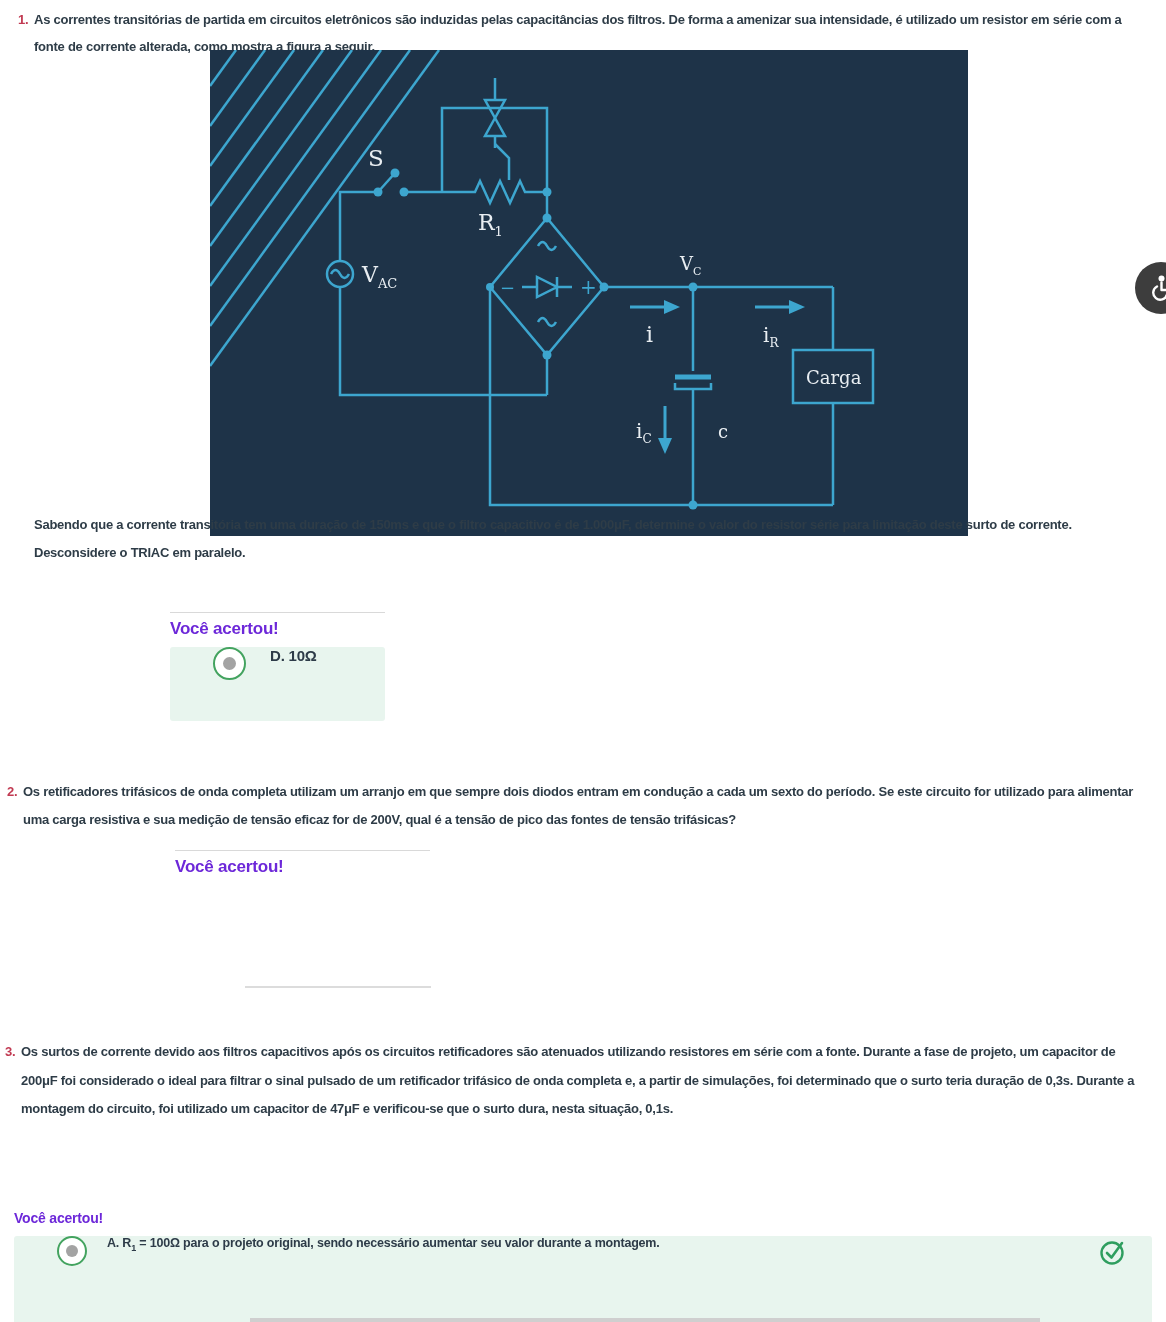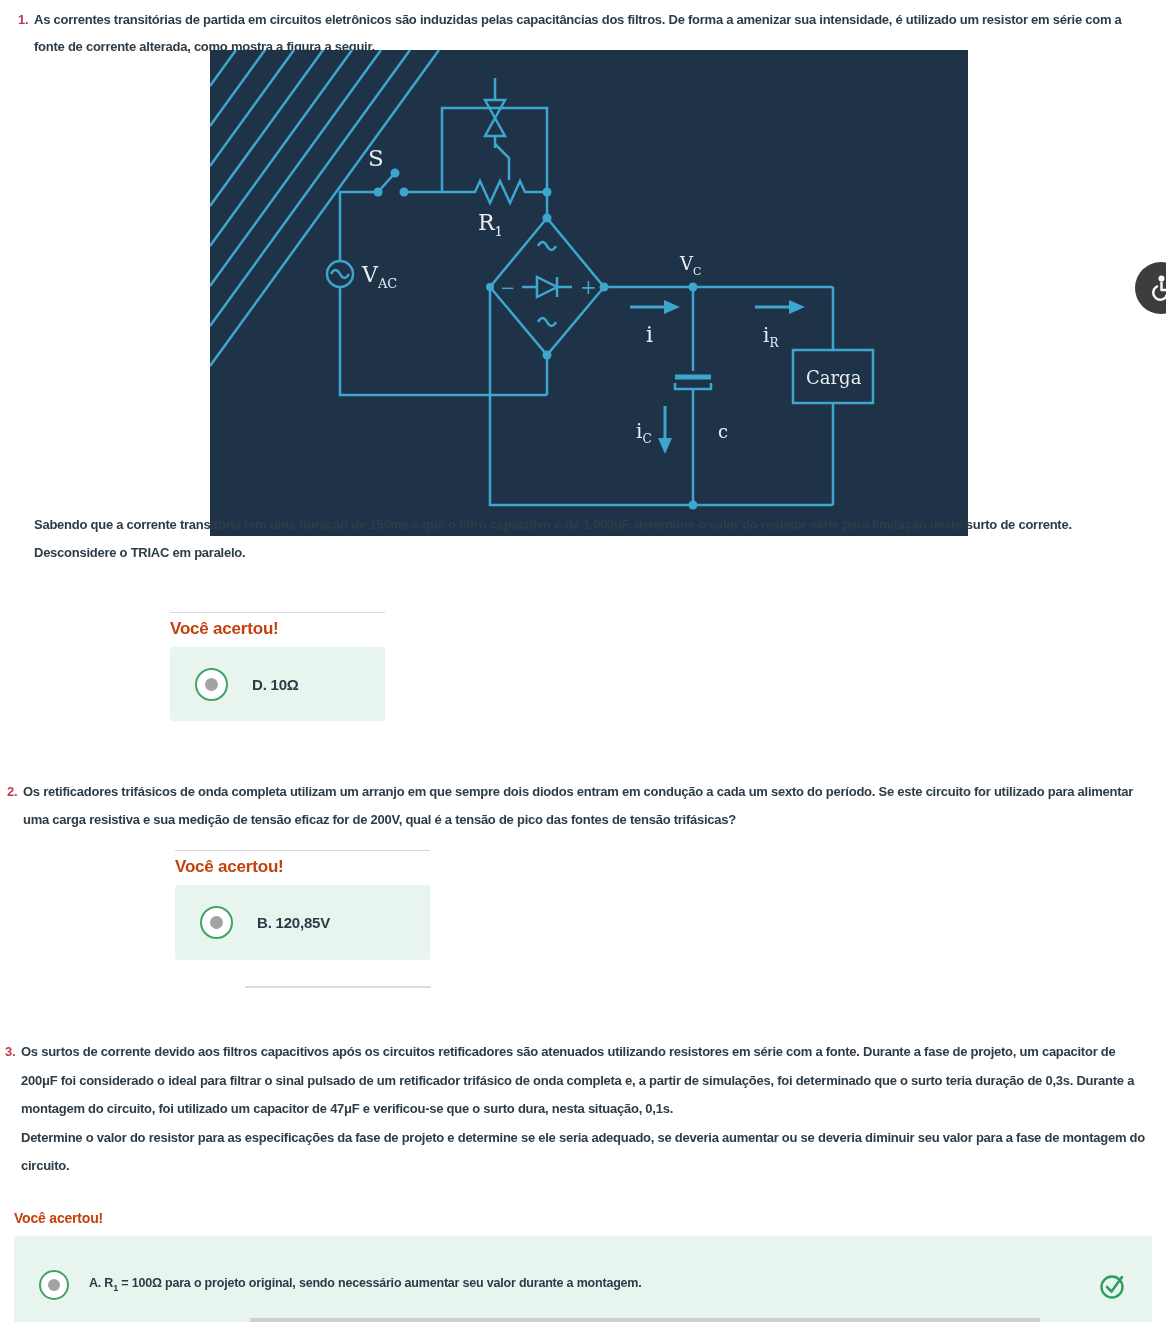--- a/index.html
+++ b/index.html
@@ -11,23 +11,23 @@
   .qnum{position:absolute;left:0;top:0;color:#c13a52;}
   .qtext{margin-left:16px;}
   .qtext + .qtext{margin-top:0;}
 
   
   .figure-panel{position:absolute;left:210px;top:50px;width:758px;height:486px;background:#1e3348;}
 
   
   .feedback{position:absolute;}
   .fb-divider{height:1px;background:#d9d9d9;width:100%;}
-  .fb-heading{margin-top:6px;font-size:17px;font-weight:700;color:#c2410c;letter-spacing:-0.2px;}
-  .answer-box{margin-top:8px;background:#e8f5ee;display:flex;align-items:center;gap:24px;
-              padding-left:25px;box-sizing:border-box;border-radius:3px;}
+  .fb-heading{margin-top:6px;font-size:17px;font-weight:700;color:#6d28d9;letter-spacing:-0.2px;}
+  .answer-box{margin-top:8px;background:#e8f5ee;display:flex;align-items:flex-start;gap:24px;
+              padding-left:43px;box-sizing:border-box;border-radius:3px;}
   .radio{width:33px;height:33px;border:2px solid #43a35f;border-radius:50%;background:#fff;
          display:flex;align-items:center;justify-content:center;flex:0 0 auto;box-sizing:border-box;}
   .radio .dot{width:13px;height:13px;border-radius:50%;background:#a3a3a3;}
   .answer-label{font-size:15px;font-weight:700;color:#2d3b48;letter-spacing:-0.2px;}
 
   .fb1{left:170px;top:612px;width:215px;}
   .fb1 .answer-box{height:74px;}
   .fb2{left:175px;top:850px;width:255px;}
   .fb2 .answer-box{height:75px;}
   .divider2{position:absolute;left:245px;top:986px;width:186px;height:2px;background:#dcdcdc;}
@@ -186,33 +186,26 @@
   </div>
 
   <div class="question q2">
     <span class="qnum">2.</span>
     <div class="qtext">Os retificadores trifásicos de onda completa utilizam um arranjo em que sempre dois diodos entram em condução a cada um sexto do período. Se este circuito for utilizado para alimentar uma carga resistiva e sua medição de tensão eficaz for de 200V, qual é a tensão de pico das fontes de tensão trifásicas?</div>
   </div>
 
   <div class="feedback fb2">
     <div class="fb-divider"></div>
     <div class="fb-heading">Você acertou!</div>
-    <div class="answer-box">
-      <span class="radio">
-          <span class="dot"></span>
-        </span>
-      <span class="answer-label">B. 120,85V</span>
-    </div>
   </div>
   <div class="divider2"></div>
 
   <div class="question q3">
     <span class="qnum">3.</span>
     <div class="qtext">Os surtos de corrente devido aos filtros capacitivos após os circuitos retificadores são atenuados utilizando resistores em série com a fonte. Durante a fase de projeto, um capacitor de 200μF foi considerado o ideal para filtrar o sinal pulsado de um retificador trifásico de onda completa e, a partir de simulações, foi determinado que o surto teria duração de 0,3s. Durante a montagem do circuito, foi utilizado um capacitor de 47μF e verificou-se que o surto dura, nesta situação, 0,1s.</div>
-    <div class="qtext">Determine o valor do resistor para as especificações da fase de projeto e determine se ele seria adequado, se deveria aumentar ou se deveria diminuir seu valor para a fase de montagem do circuito.</div>
   </div>
 
   <div class="feedback fb3">
     <div class="fb-heading">Você acertou!</div>
     <div class="answer-box">
       <span class="radio">
           <span class="dot"></span>
         </span>
       <span class="answer-label"><span>A. R</span><sub>1</sub><span> = 100Ω para o projeto original, sendo necessário aumentar seu valor durante a montagem.</span></span>
       <span class="check-icon">

